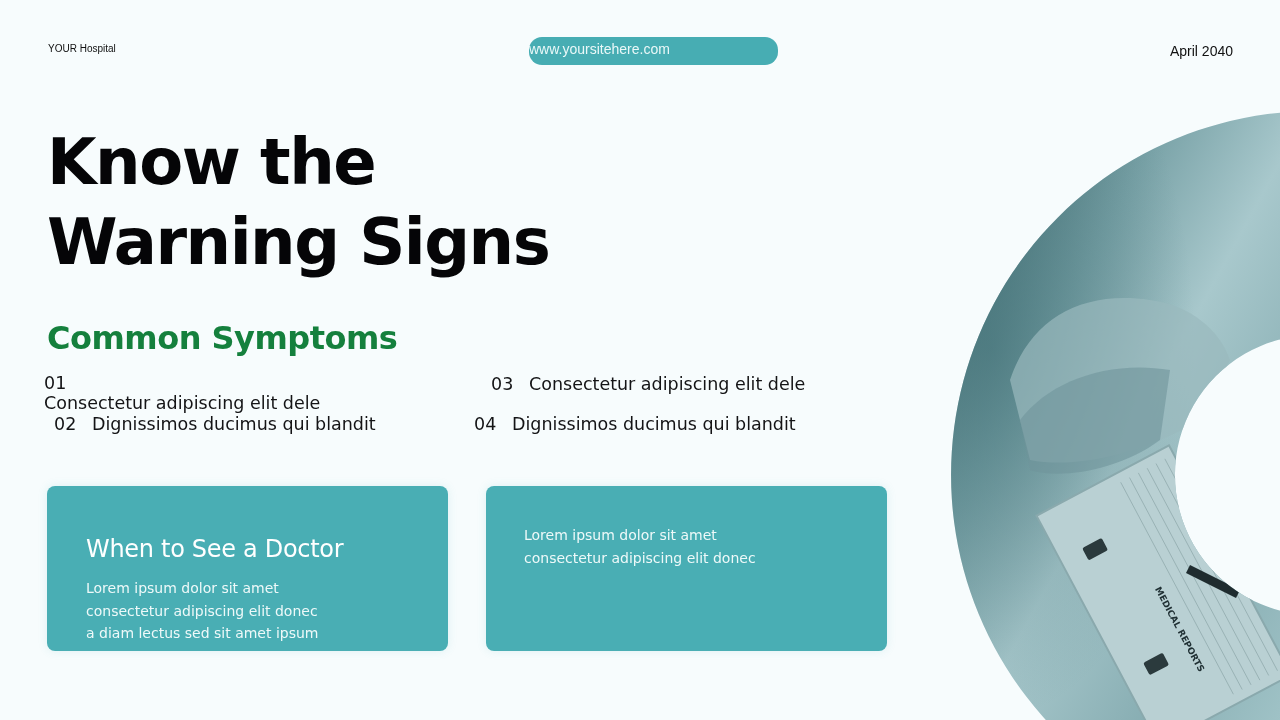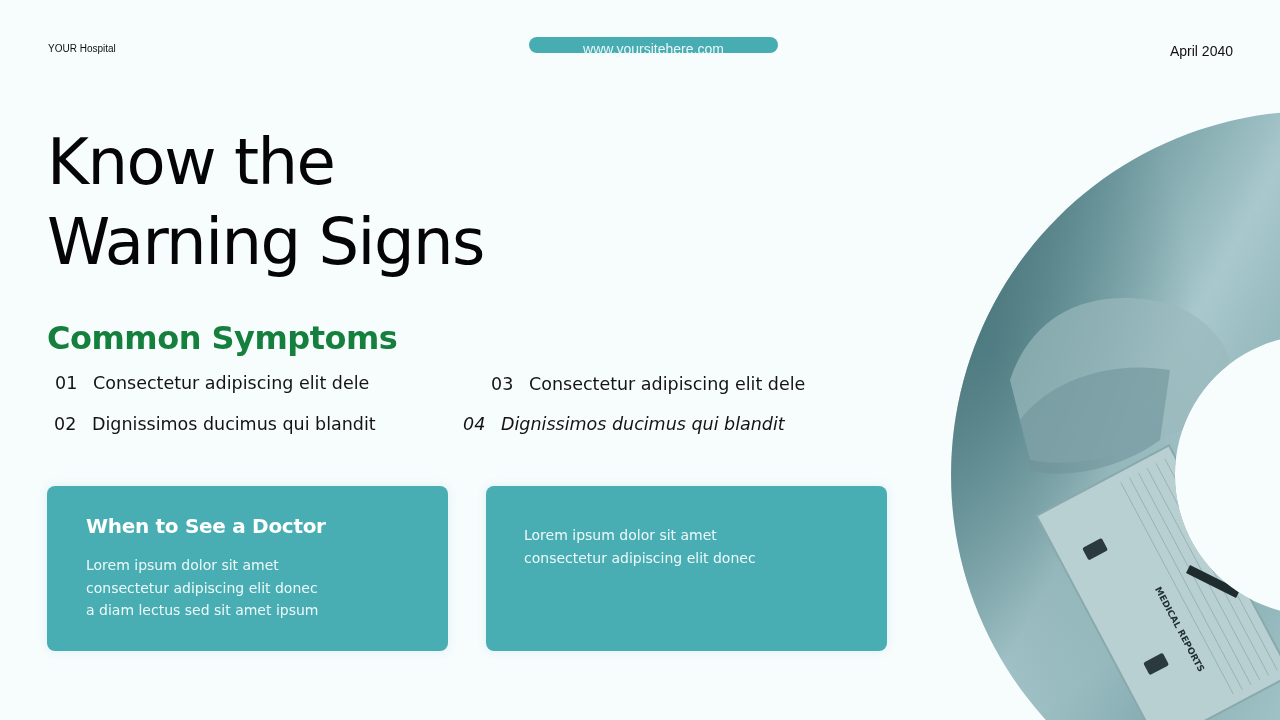--- a/index.html
+++ b/index.html
@@ -6,47 +6,47 @@
     html, body { width: 1280px; height: 720px; overflow: hidden; }
     body {
       background: #f7fcfd;
       font-family: "Liberation Sans", "DejaVu Sans", sans-serif;
       color: #0b0b0d;
       position: relative;
     }
     .top-left { position: absolute; left: 48px; top: 43px; font-size: 10px; color: #111; }
     .top-right { position: absolute; right: 47px; top: 43px; font-size: 14px; color: #111; }
     .url-pill {
-      position: absolute; left: 529px; top: 37px; width: 249px; height: 16px;
+      position: absolute; left: 529px; top: 37px; width: 249px; height: 28px;
       border-radius: 13px; background: #47adb3; color: #eaf8f8;
-      font-size: 14px; text-align: center; line-height: 24px;
+      font-size: 14px; text-align: left; line-height: 24px;
     }
     .title {
       position: absolute; left: 47px; top: 122px;
-      font-family: "DejaVu Sans", sans-serif; font-weight: normal;
+      font-family: "DejaVu Sans", sans-serif; font-weight: bold;
       font-size: 64px; line-height: 80px; letter-spacing: -1.5px; color: #050507;
     }
     .subhead {
       position: absolute; left: 47px; top: 319px;
       font-family: "DejaVu Sans", sans-serif; font-weight: bold;
       font-size: 32px; letter-spacing: -0.5px; color: #15803d;
     }
     .symptom {
       position: absolute; font-family: "DejaVu Sans", sans-serif;
       font-size: 17.5px; color: #141416; display: flex; white-space: nowrap;
     }
     .symptom .num { width: 38px; display: inline-block; }
     .card {
       position: absolute; top: 486px; width: 401px; height: 165px;
       background: #49aeb4; border-radius: 8px; color: #fff;
       padding-left: 39px; box-shadow: 0 0 10px rgba(73,174,180,0.15);
     }
     .card-title {
-      font-family: "DejaVu Sans", sans-serif; font-weight: bold;
-      font-size: 20px; line-height: 28px; letter-spacing: -0.3px;
+      font-family: "DejaVu Sans", sans-serif; font-weight: normal;
+      font-size: 24px; line-height: 28px; letter-spacing: -0.3px; margin-top: 23px;
     }
     .card-body {
       font-family: "DejaVu Sans", sans-serif; font-size: 14px;
       line-height: 22.5px; color: #eef9f9; margin-top: 14px; white-space: nowrap;
     }
     .ring-wrap { position: absolute; left: 0; top: 0; width: 1280px; height: 720px; pointer-events: none; }
     .ring-wrap svg { pointer-events: auto; }
   </style>
 </head>
 <body>
@@ -55,33 +55,33 @@
 <div class="url-pill">www.yoursitehere.com</div>
 <div class="top-right">April 2040</div>
 
 <h1 class="title">
   <div>Know the</div>
   <div>Warning Signs</div>
 </h1>
 
 <h2 class="subhead">Common Symptoms</h2>
 
-<div class="symptom" style="left:55px; top:373px;">
+<div class="symptom" style="left:44px; top:373px;flex-direction:column;">
   <span class="num">01</span>
   <span>Consectetur adipiscing elit dele</span>
 </div>
 <div class="symptom" style="left:54px; top:414px;">
   <span class="num">02</span>
   <span>Dignissimos ducimus qui blandit</span>
 </div>
 <div class="symptom" style="left:491px; top:374px;">
   <span class="num">03</span>
   <span>Consectetur adipiscing elit dele</span>
 </div>
-<div class="symptom" style="left:463px; top:414px;font-style:italic;">
+<div class="symptom" style="left:474px; top:414px;">
   <span class="num">04</span>
   <span>Dignissimos ducimus qui blandit</span>
 </div>
 
 <div class="card" style="left:47px; padding-top:26px;">
   <div class="card-title">
     <div>When to See a Doctor</div>
   </div>
   <div class="card-body">
     <div>Lorem ipsum dolor sit amet</div>

